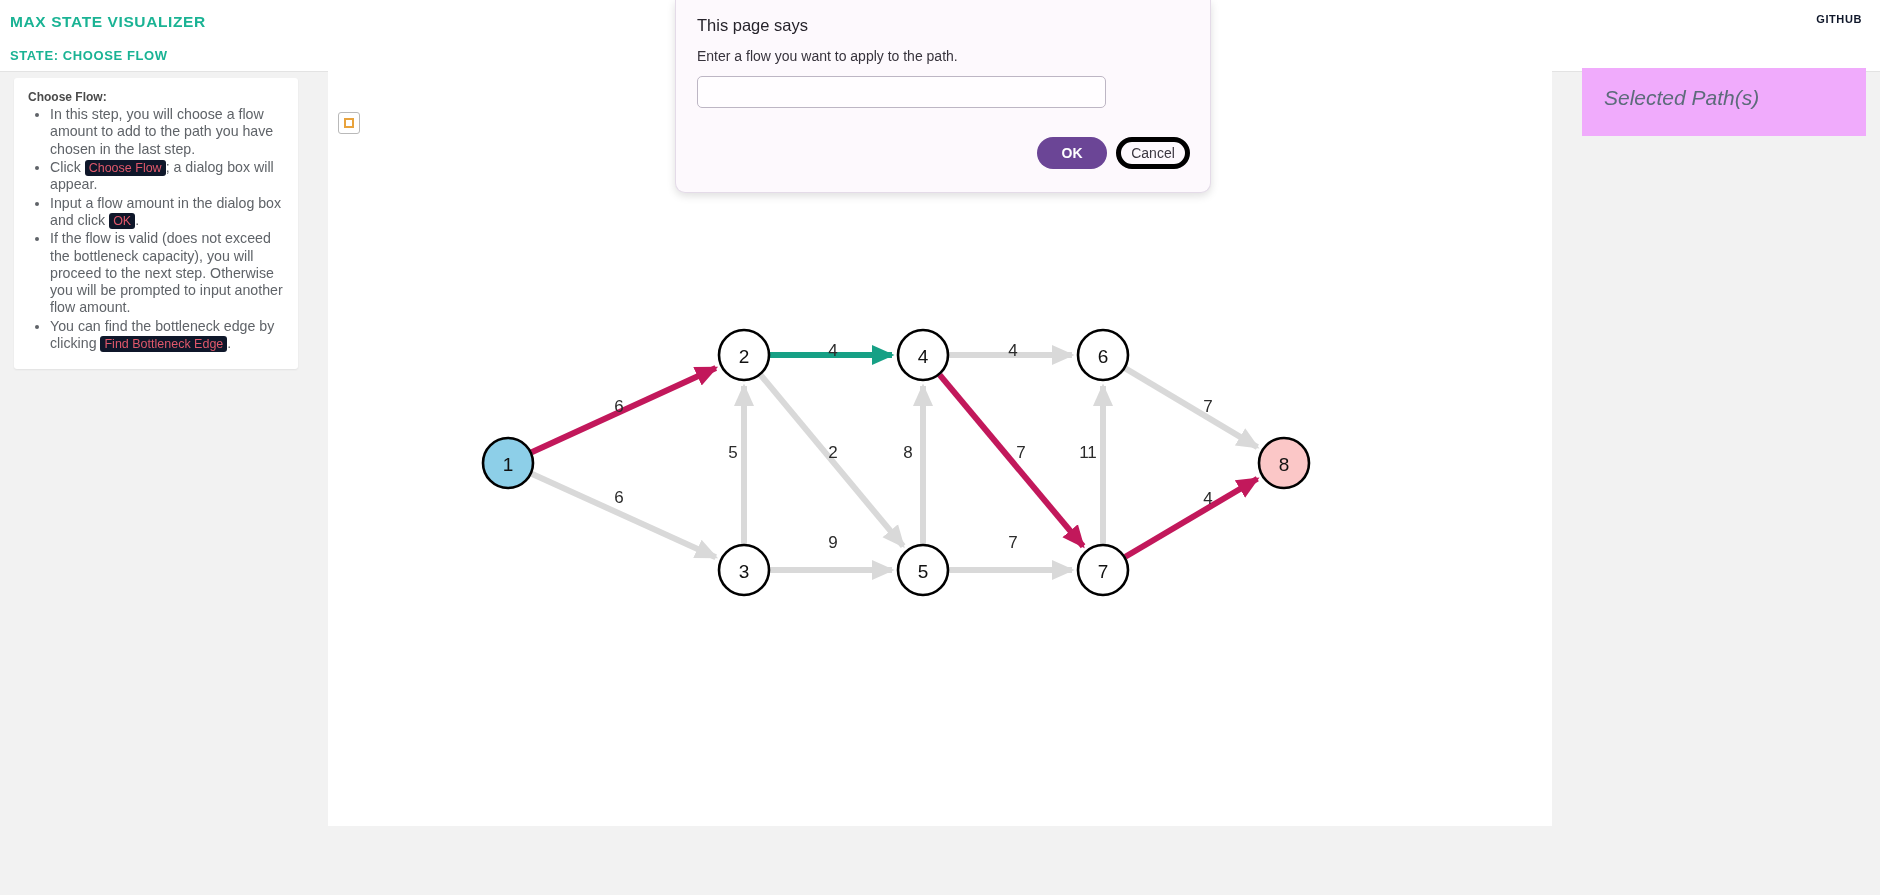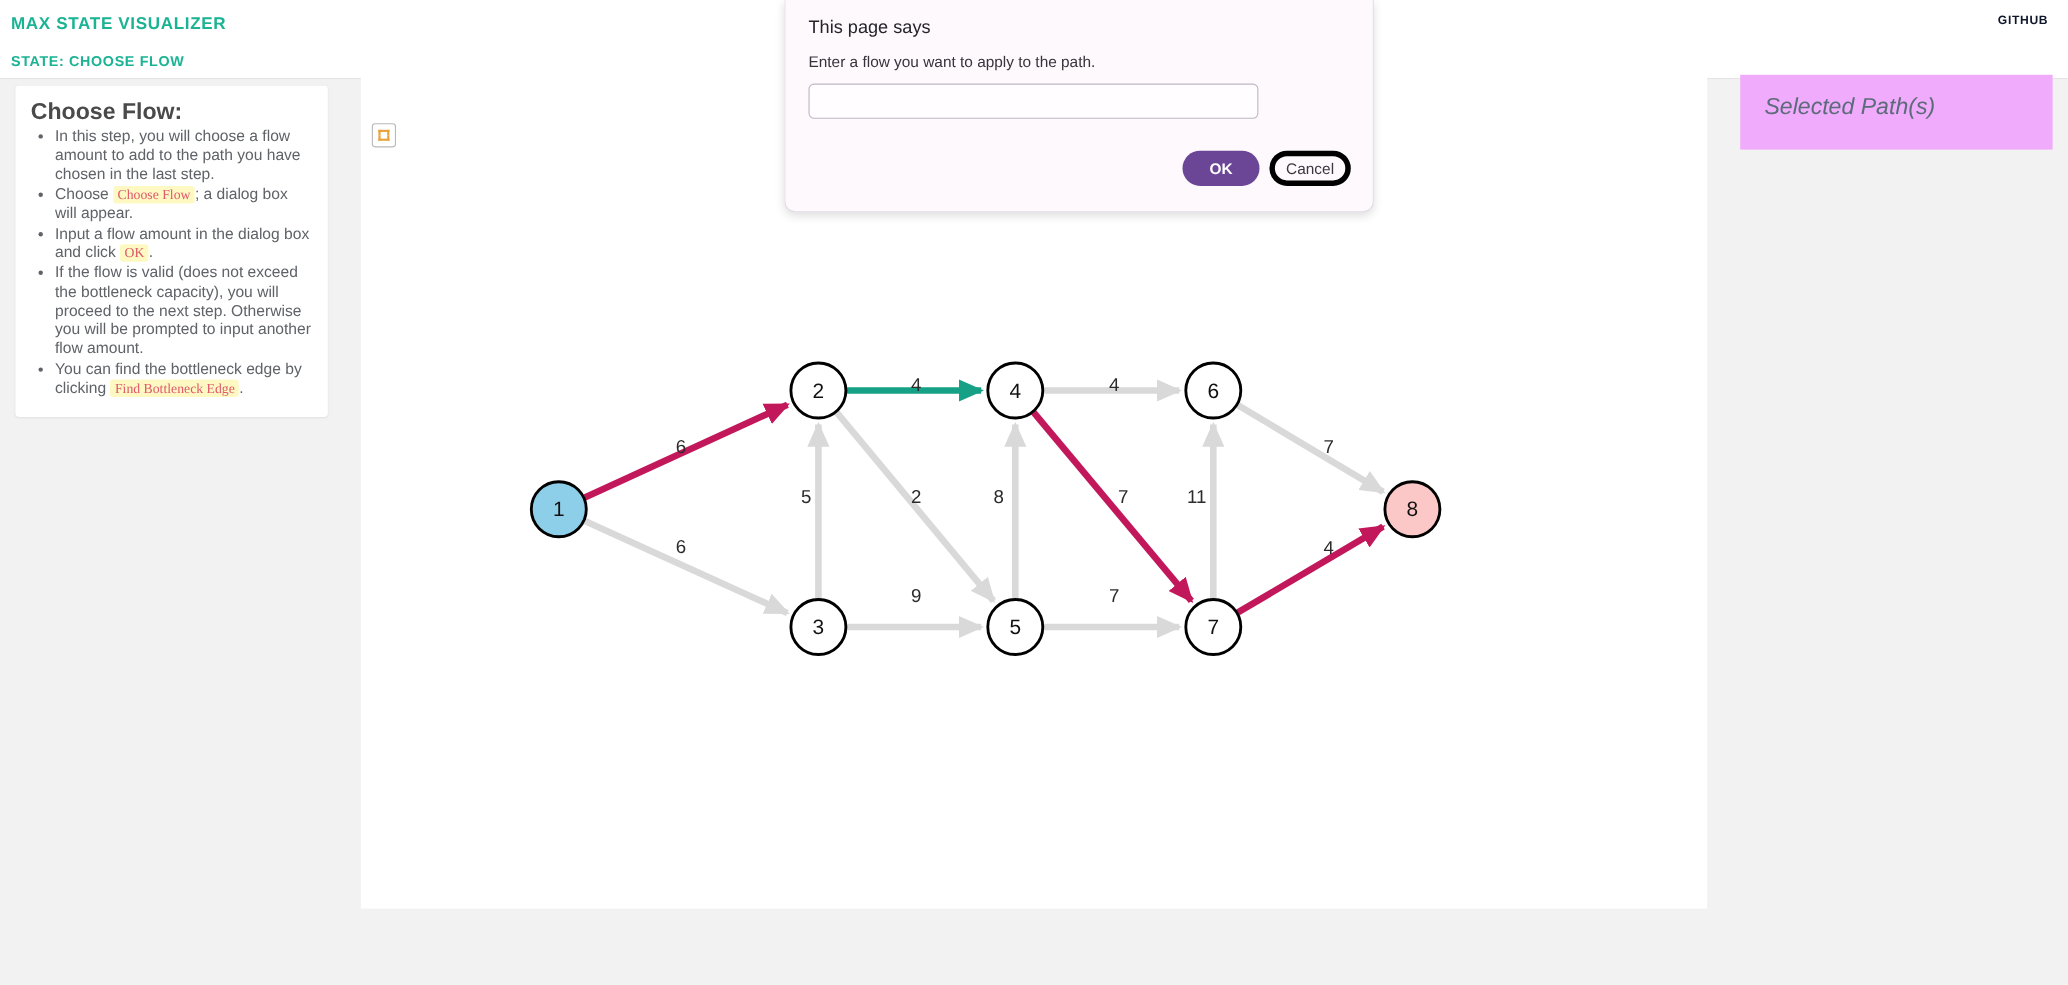--- a/index.html
+++ b/index.html
@@ -38,32 +38,32 @@
   }
 
   
   .info-card {
     position: absolute; left: 14px; top: 78px; width: 284px;
     background: #ffffff; border-radius: 3px;
     padding: 12px 14px 16px 14px;
     box-shadow: 0 1px 2px rgba(0,0,0,.07);
   }
   .info-title {
-    font-size: 21px; font-weight: bold; color: #4a4a4a;
+    font-size: 12px; font-weight: bold; color: #4a4a4a;
     margin: 0 0 2px 0;
   }
   .info-list { margin: 0; padding-left: 22px; }
   .info-list li {
     font-size: 14.2px; line-height: 1.22;
     color: #5f6368; margin-bottom: 1px;
   }
   code.kbd {
-    font-family: Liberation Serif, serif;
+    font-family: Liberation Sans, sans-serif;
     font-size: 12.5px; color: #e0586b;
-    background: #fef9c3; border-radius: 3px;
+    background: #0f172a; border-radius: 3px;
     padding: 1px 4px; white-space: nowrap; margin-top: 25px;
   }
 
   
   .graph-panel {
     position: absolute; left: 328px; top: 70px;
     width: 1224px; height: 756px;
     background: #ffffff;
   }
   .fs-icon {
@@ -104,21 +104,21 @@
   }
 
   
   .bottombar {
     position: absolute; left: 0; top: 840px; width: 1880px; height: 55px;
     background: #f2f2f2;
   }
 
   
   .dlg-strip {
-    position: absolute; left: 713px; top: 0; width: 536px; height: 193px;
+    position: absolute; left: 675px; top: 0; width: 536px; height: 193px;
     background: #fdf9fd; border: 1px solid #e4dbe8;
     border-top: none;
     border-bottom-left-radius: 10px; border-bottom-right-radius: 10px;
     box-shadow: 0 3px 9px rgba(0,0,0,.13);
   }
   .dlg-title {
     position: absolute; left: 21px; top: 16px;
     font-size: 16.5px; color: #26232b;
   }
   .dlg-msg {
@@ -155,21 +155,21 @@
     <div class="brand">MAX STATE VISUALIZER</div>
     <div class="state-line">STATE: CHOOSE FLOW</div>
     <a class="github" href="#">GITHUB</a>
     <div class="topbar-underline"></div>
   </div>
 
   <div class="info-card">
     <div class="info-title">Choose Flow:</div>
     <ul class="info-list" id="instruction-list">
         <li><span>In this step, you will choose a flow amount to add to the path you have chosen in the last step.</span></li>
-        <li><span>Choose </span><code class="kbd">Choose Flow</code><span>; a dialog box will appear.</span></li>
+        <li><span>Click </span><code class="kbd">Choose Flow</code><span>; a dialog box will appear.</span></li>
         <li><span>Input a flow amount in the dialog box and click </span><code class="kbd">OK</code><span>.</span></li>
         <li><span>If the flow is valid (does not exceed the bottleneck capacity), you will proceed to the next step. Otherwise you will be prompted to input another flow amount.</span></li>
         <li><span>You can find the bottleneck edge by clicking </span><code class="kbd">Find Bottleneck Edge</code><span>.</span></li>
       </ul>
   </div>
 
   <div class="graph-panel">
     <div class="fs-icon">
       <span class="c1"></span>
         <span class="c2"></span>

